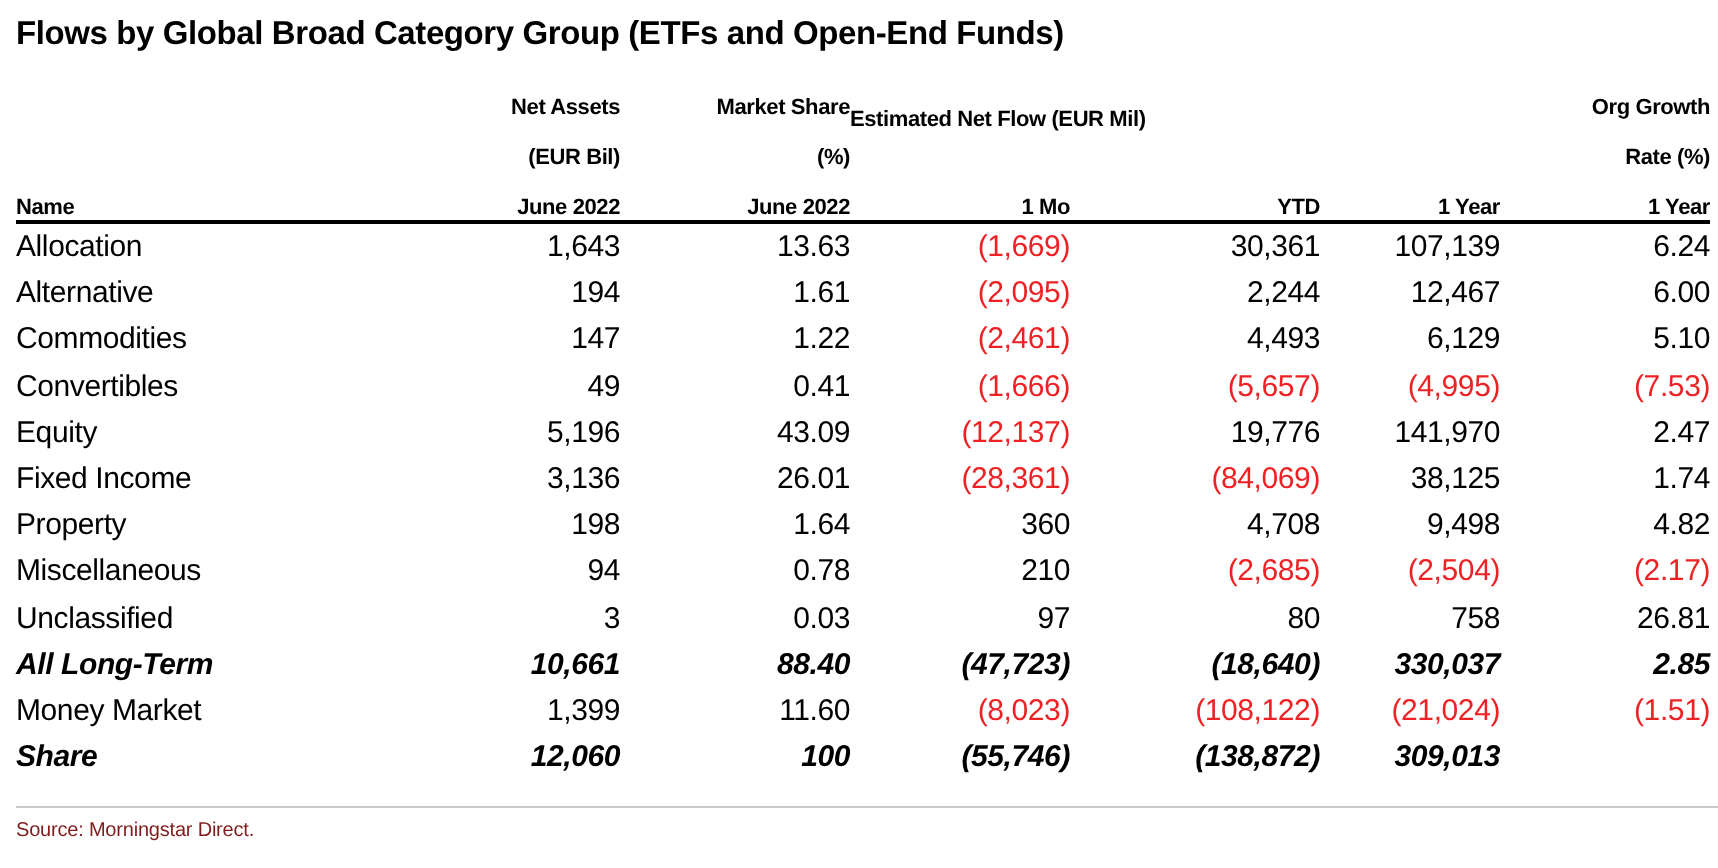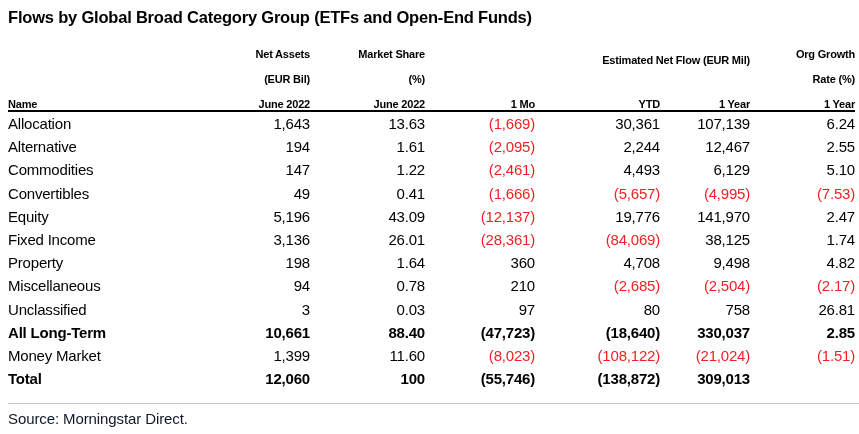--- a/index.html
+++ b/index.html
@@ -45,44 +45,44 @@
     letter-spacing: -0.2px;
     padding: 0;
     height: 25px;
     vertical-align: bottom;
     white-space: nowrap;
   }
   thead { border-bottom: 2px solid var(--rule-heavy, #000); }
   th.num, td.num { text-align: right; }
   th.name-h, td.name { text-align: left; }
   th.group {
-    text-align: right;
+    text-align: left;
     vertical-align: middle;
   }
   tbody td {
     font-size: 15px;
     letter-spacing: -0.2px;
     padding: 0;
     height: 23.2px;
     white-space: nowrap;
     vertical-align: middle;
   }
-  tr.bold td { font-weight: bold; }
+  tr.bold td { font-weight: bold; font-style: italic; }
   td.neg { color: var(--neg, #ee2224); }
 
   .footer-rule {
     width: 851px;
     border-top: 1px solid var(--rule-light, #c8c8c8);
     margin-top: 13px;
   }
   .source {
-    font-size: 15px;
+    font-size: 10px;
     letter-spacing: -0.1px;
     margin-top: 6px;
-    color: #0f172a;
+    color: #7f1d1d;
   }
 </style>
 </head>
 <body>
 
 <div class="page">
 
   <div class="title">Flows by Global Broad Category Group (ETFs and Open-End Funds)</div>
 
   <table class="flows">
@@ -128,21 +128,21 @@
           <td class="num">107,139</td>
           <td class="num">6.24</td>
         </tr>
         <tr>
           <td class="name">Alternative</td>
           <td class="num">194</td>
           <td class="num">1.61</td>
           <td class="num neg">(2,095)</td>
           <td class="num">2,244</td>
           <td class="num">12,467</td>
-          <td class="num">2.55</td>
+          <td class="num">6.00</td>
         </tr>
         <tr>
           <td class="name">Commodities</td>
           <td class="num">147</td>
           <td class="num">1.22</td>
           <td class="num neg">(2,461)</td>
           <td class="num">4,493</td>
           <td class="num">6,129</td>
           <td class="num">5.10</td>
         </tr>
@@ -212,21 +212,21 @@
         <tr>
           <td class="name">Money Market</td>
           <td class="num">1,399</td>
           <td class="num">11.60</td>
           <td class="num neg">(8,023)</td>
           <td class="num neg">(108,122)</td>
           <td class="num neg">(21,024)</td>
           <td class="num neg">(1.51)</td>
         </tr>
         <tr class="bold">
-          <td class="name">Total</td>
+          <td class="name">Share</td>
           <td class="num">12,060</td>
           <td class="num">100</td>
           <td class="num">(55,746)</td>
           <td class="num">(138,872)</td>
           <td class="num">309,013</td>
           <td class="num"></td>
         </tr>
       </tbody>
   </table>
 

